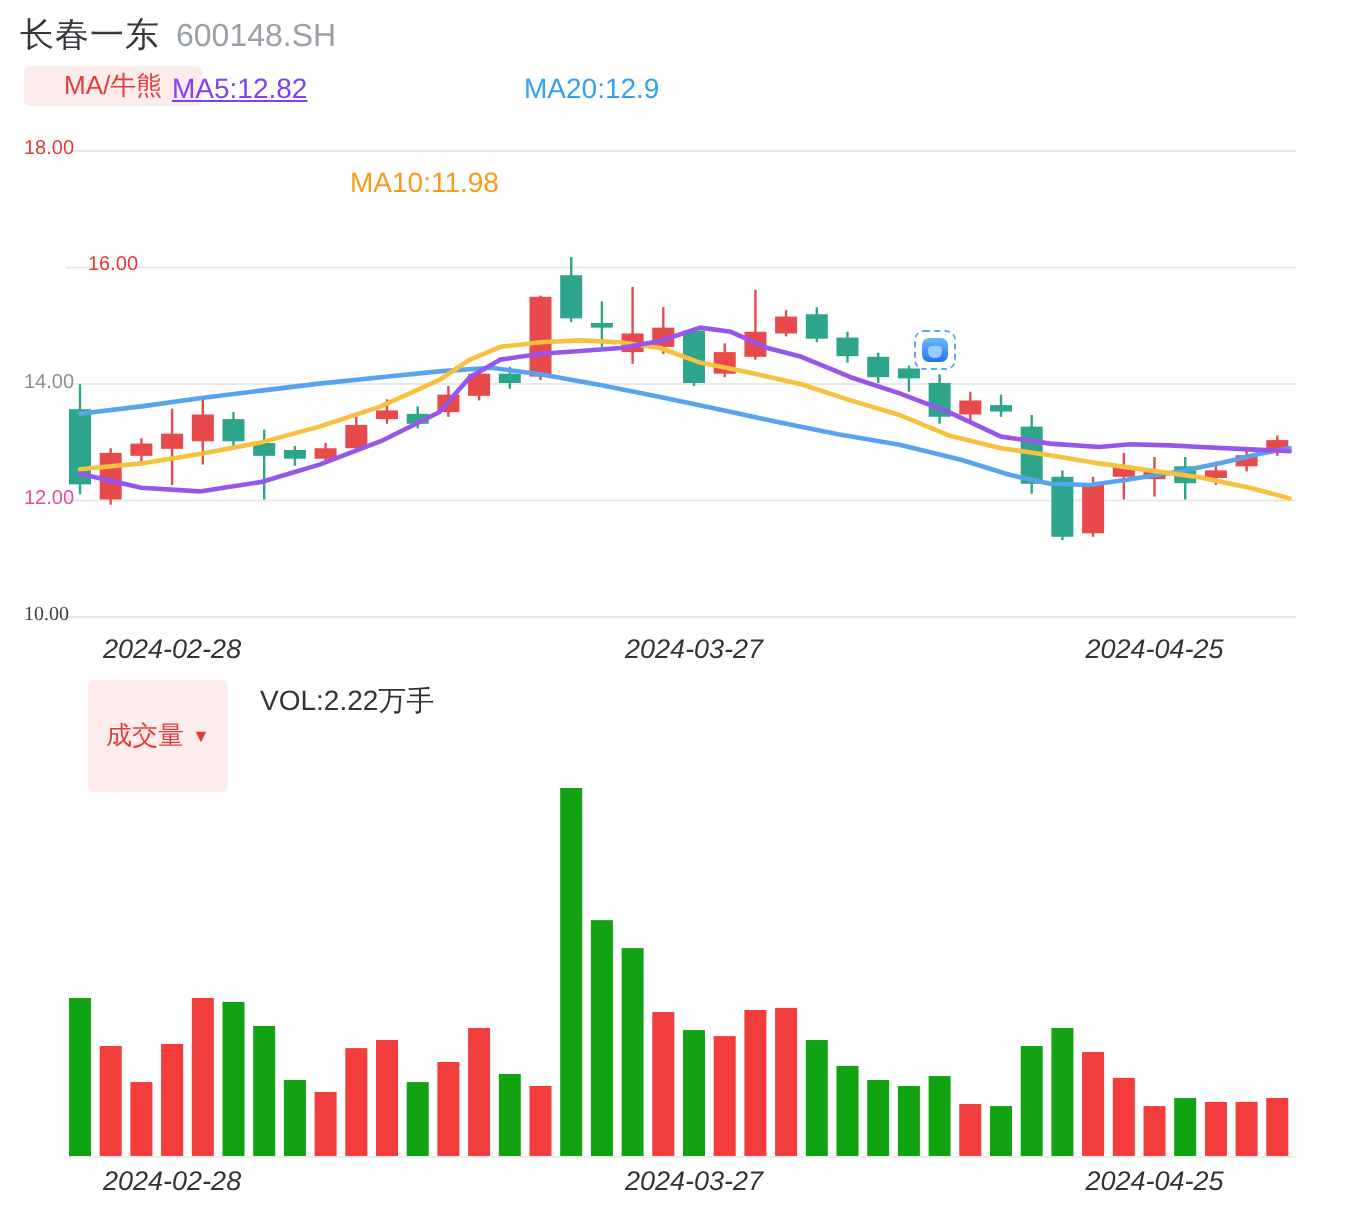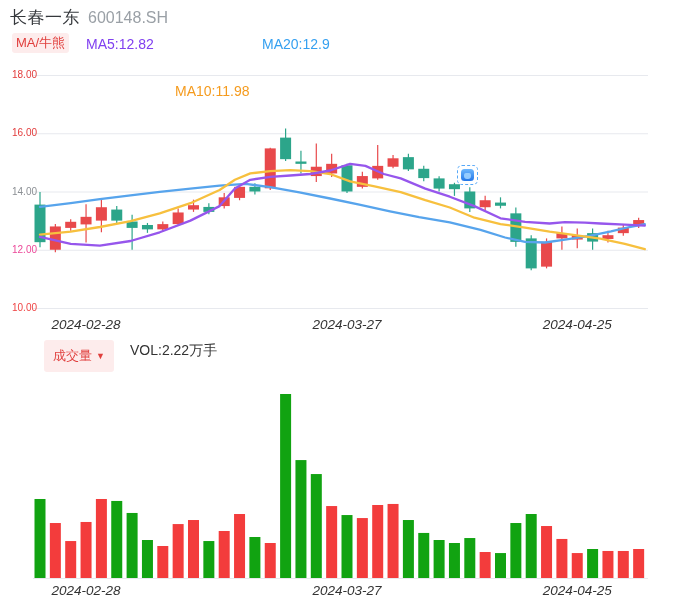--- a/index.html
+++ b/index.html
@@ -8,34 +8,34 @@
     font-family:"Liberation Sans","DejaVu Sans",sans-serif;
     -webkit-font-smoothing:antialiased;
   }
   
   .header{position:absolute;left:10px;top:6px;display:flex;align-items:baseline;gap:8px;}
   .title{font-size:17px;font-weight:normal;color:#35383c;letter-spacing:.5px;}
   .code{font-size:16px;color:#9aa0a6;}
   
   .ma-badge{
     position:absolute;left:12px;top:33px;height:20px;line-height:20px;
-    padding:0 4px;background:#fdecec;color:#e03e3c;font-size:13px;
+    padding:0 20px;background:#fdecec;color:#e03e3c;font-size:13px;
     border-radius:3px;cursor:pointer;
   }
   .legend-item{position:absolute;top:36px;font-size:14px;white-space:nowrap;}
-  .li-ma5{left:86px;} .li-ma10{left:175px;} .li-ma20{left:262px;}
+  .li-ma5{left:86px;text-decoration:underline;} .li-ma10{left:175px;} .li-ma20{left:262px;}
   
   .y-label{position:absolute;left:12px;font-size:10px;line-height:16px;z-index:3;}
   .x-label{position:absolute;width:86px;text-align:center;font-size:13.5px;color:#333;font-style:italic;}
   .x-label.top-row{top:317px;}
   .x-label.bottom-row{top:583px;}
   
   .vol-badge{
     position:absolute;left:44px;top:340px;height:24px;line-height:22px;
-    padding:4px 9px;background:#fdecec;color:#e03e3c;font-size:13px;
+    padding:16px 9px;background:#fdecec;color:#e03e3c;font-size:13px;
     border-radius:3px;cursor:pointer;display:flex;align-items:center;gap:4px;
   }
   .vol-caret{font-size:9px;color:#e03e3c;}
   .vol-value{position:absolute;left:130px;top:342px;font-size:14px;color:#333;}
   
   #chart-svg{position:absolute;left:0;top:0;z-index:1;}
   
   .bear-marker{
     position:absolute;left:457px;top:165px;width:21px;height:20px;z-index:4;
     border:1.5px dashed #58a9f8;border-radius:5px;box-sizing:border-box;
@@ -190,24 +190,24 @@
   <span class="title">长春一东</span>
   <span class="code">600148.SH</span>
 </div>
 
 <span class="ma-badge">MA/牛熊</span>
 <span class="legend-item li-ma5" style="color: rgb(128, 64, 240);">MA5:12.82</span>
 <span class="legend-item li-ma10" style="color: rgb(245, 155, 30); margin-top: 47px;">MA10:11.98</span>
 <span class="legend-item li-ma20" style="color: rgb(53, 160, 240);">MA20:12.9</span>
 
 <span class="y-label" style="top: 67px; color: rgb(226, 59, 59);">18.00</span>
-<span class="y-label" style="top: 125.25px; color: rgb(226, 59, 59);">16.00</span>
+<span class="y-label" style="top: 125.25px; color: rgb(226, 59, 59); margin-left: 32px;">16.00</span>
 <span class="y-label" style="top: 183.5px; color: rgb(139, 143, 148);">14.00</span>
 <span class="y-label" style="top: 241.75px; color: #ec4899;">12.00</span>
-<span class="y-label" style="top: 300px; color: #ef4444;">10.00</span>
+<span class="y-label" style="top: 300px; color: #404040; font-family: Liberation Serif, serif;">10.00</span>
 
 <div class="bear-marker">
   <div class="bear-body"></div>
 </div>
 
 <span class="x-label top-row" style="left: 43.05px;">2024-02-28</span>
 <span class="x-label top-row" style="left: 304px;">2024-03-27</span>
 <span class="x-label top-row" style="left: 534.25px;">2024-04-25</span>
 
 <span class="vol-badge">

